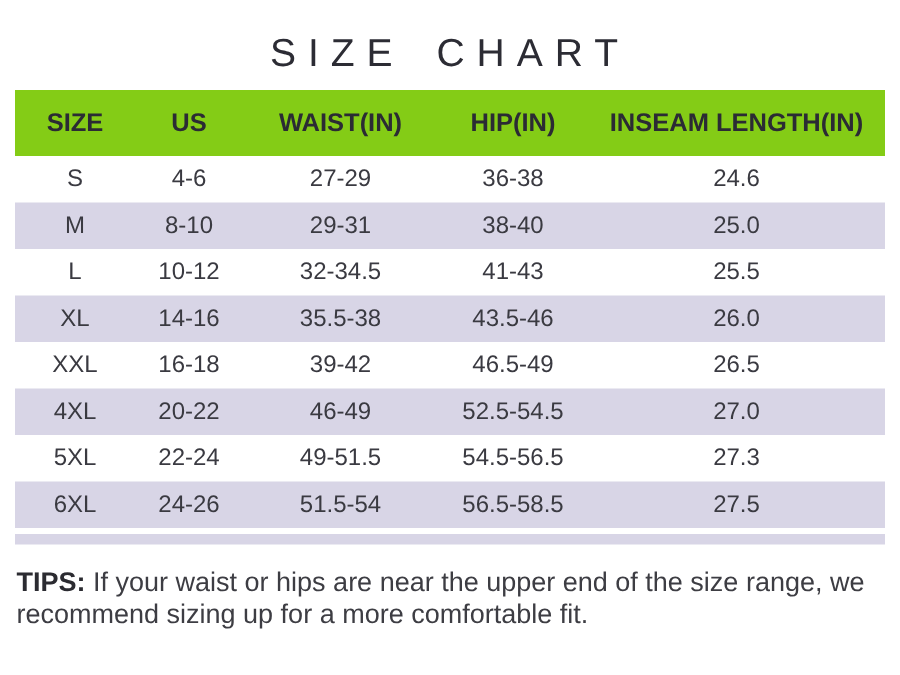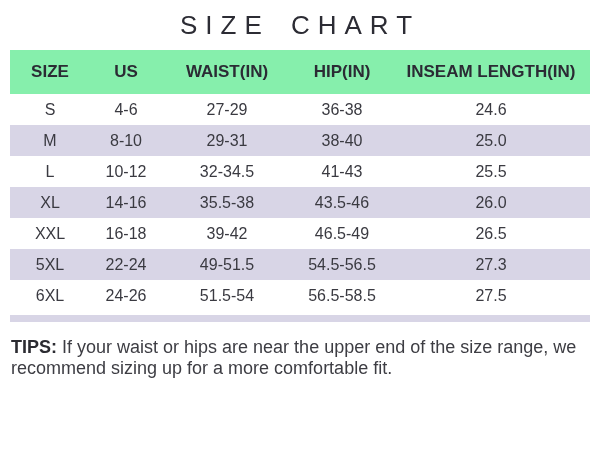--- a/index.html
+++ b/index.html
@@ -11,37 +11,37 @@
     font-family: "Liberation Sans", sans-serif;
     overflow: hidden;
   }
   .page {
     width: 600px;
     height: 450px;
     box-sizing: border-box;
   }
   .title {
     text-align: center;
-    padding-top: 10px;
+    padding-top: 20px;
     font-size: 26px;
     font-weight: 300;
     letter-spacing: 8px;
     color: #2c2c34;
     word-spacing: 6px;
     white-space: nowrap;
   }
   table.size-table {
     width: 580px;
     margin: 9px 10px 0 10px;
     border-collapse: collapse;
     table-layout: fixed;
   }
   table.size-table th {
     height: 44px;
-    background: #86efac;
+    background: #84cc16;
     font-size: 17px;
     font-weight: bold;
     color: #2b2b34;
     text-align: center;
     padding: 0;
     white-space: nowrap;
   }
   table.size-table td {
     height: 31px;
     font-size: 16px;
@@ -131,20 +131,27 @@
           <td>26.0</td>
         </tr>
         <tr>
           <td>XXL</td>
           <td>16-18</td>
           <td>39-42</td>
           <td>46.5-49</td>
           <td>26.5</td>
         </tr>
         <tr>
+          <td>4XL</td>
+          <td>20-22</td>
+          <td>46-49</td>
+          <td>52.5-54.5</td>
+          <td>27.0</td>
+        </tr>
+        <tr>
           <td>5XL</td>
           <td>22-24</td>
           <td>49-51.5</td>
           <td>54.5-56.5</td>
           <td>27.3</td>
         </tr>
         <tr>
           <td>6XL</td>
           <td>24-26</td>
           <td>51.5-54</td>

